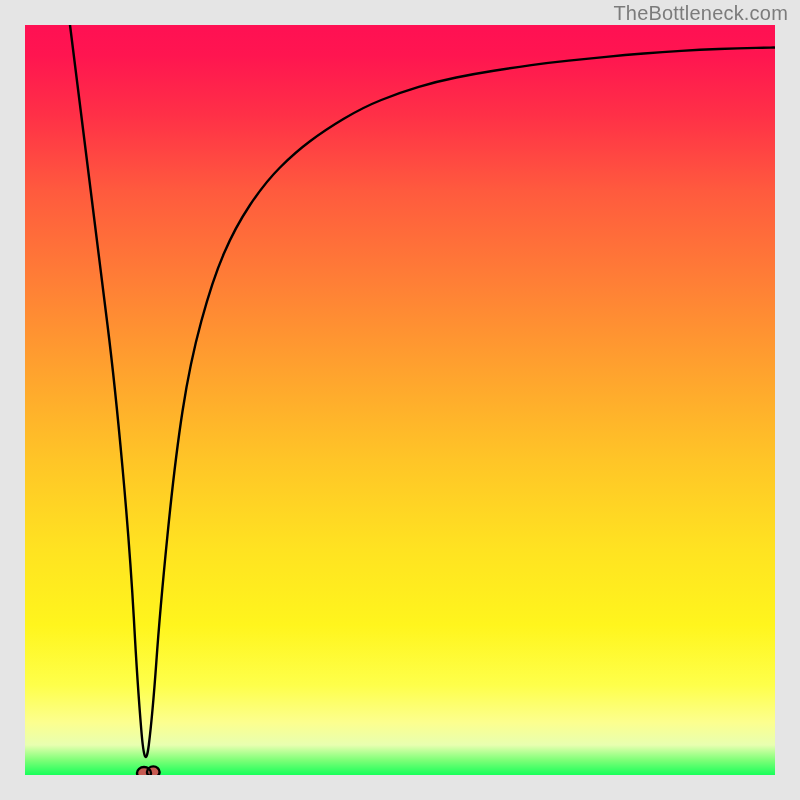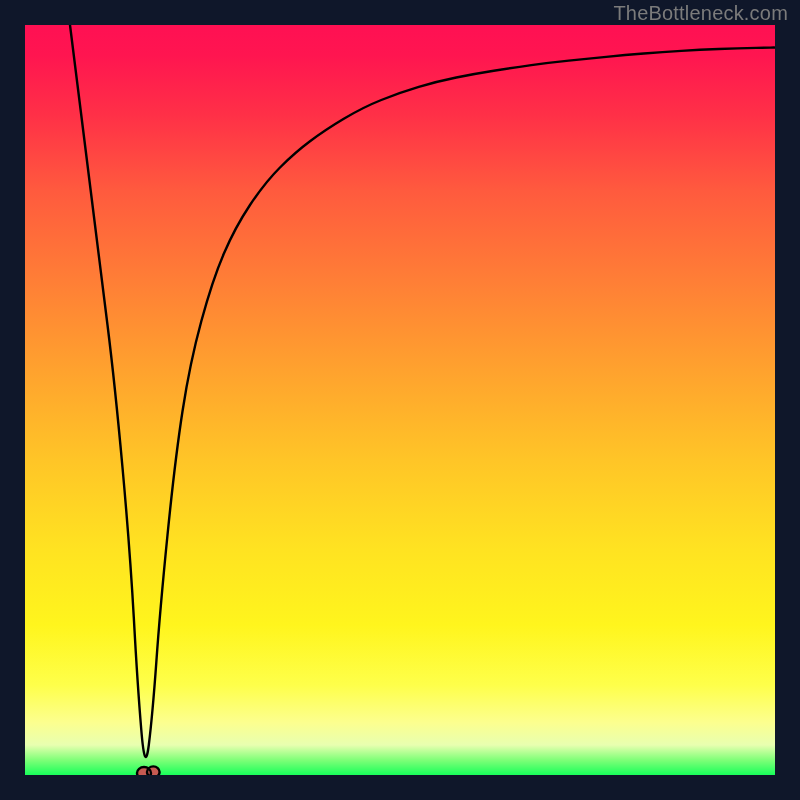--- a/index.html
+++ b/index.html
@@ -7,21 +7,21 @@
     padding: 0;
     width: 800px;
     height: 800px;
     background: #000;
     overflow: hidden;
     font-family: Arial, Helvetica, sans-serif;
   }
   .frame {
     position: absolute;
     inset: 0;
-    background: #0f172a;
+    background: #e5e5e5;
   }
   .plot {
     position: absolute;
     left: 25px;
     top: 25px;
     width: 750px;
     height: 750px;
     overflow: hidden;
   }
   .gradient {

